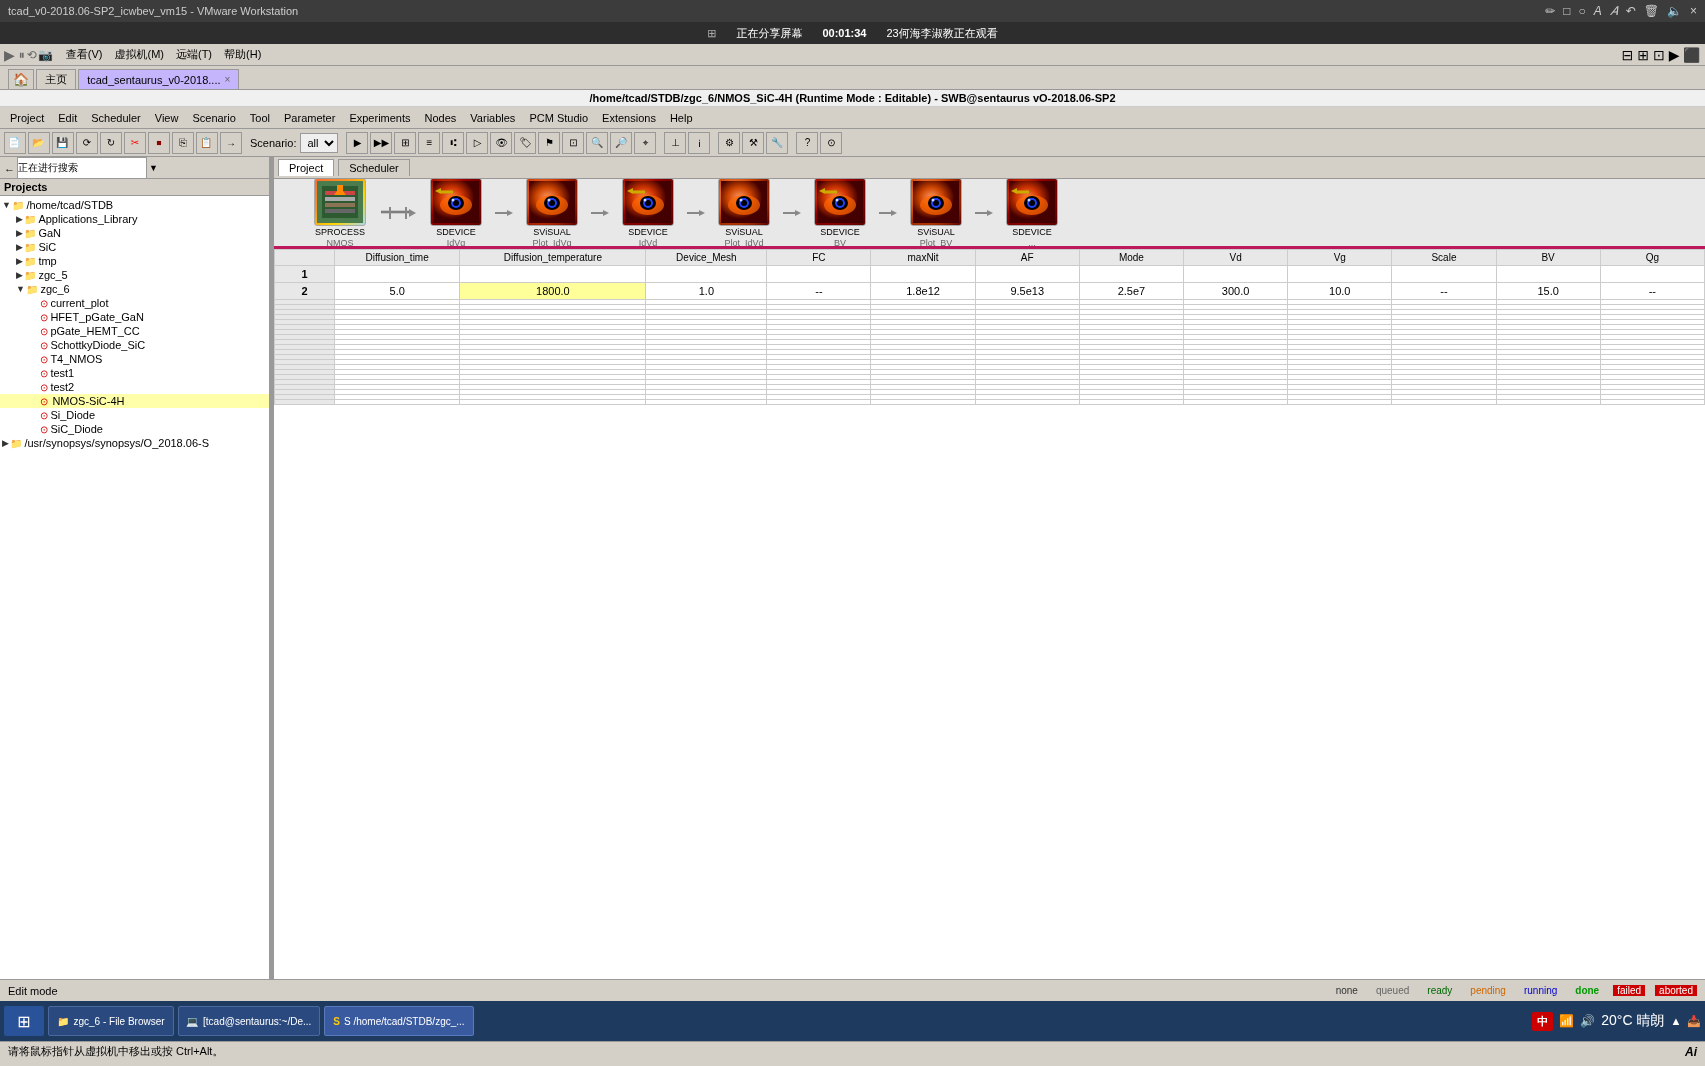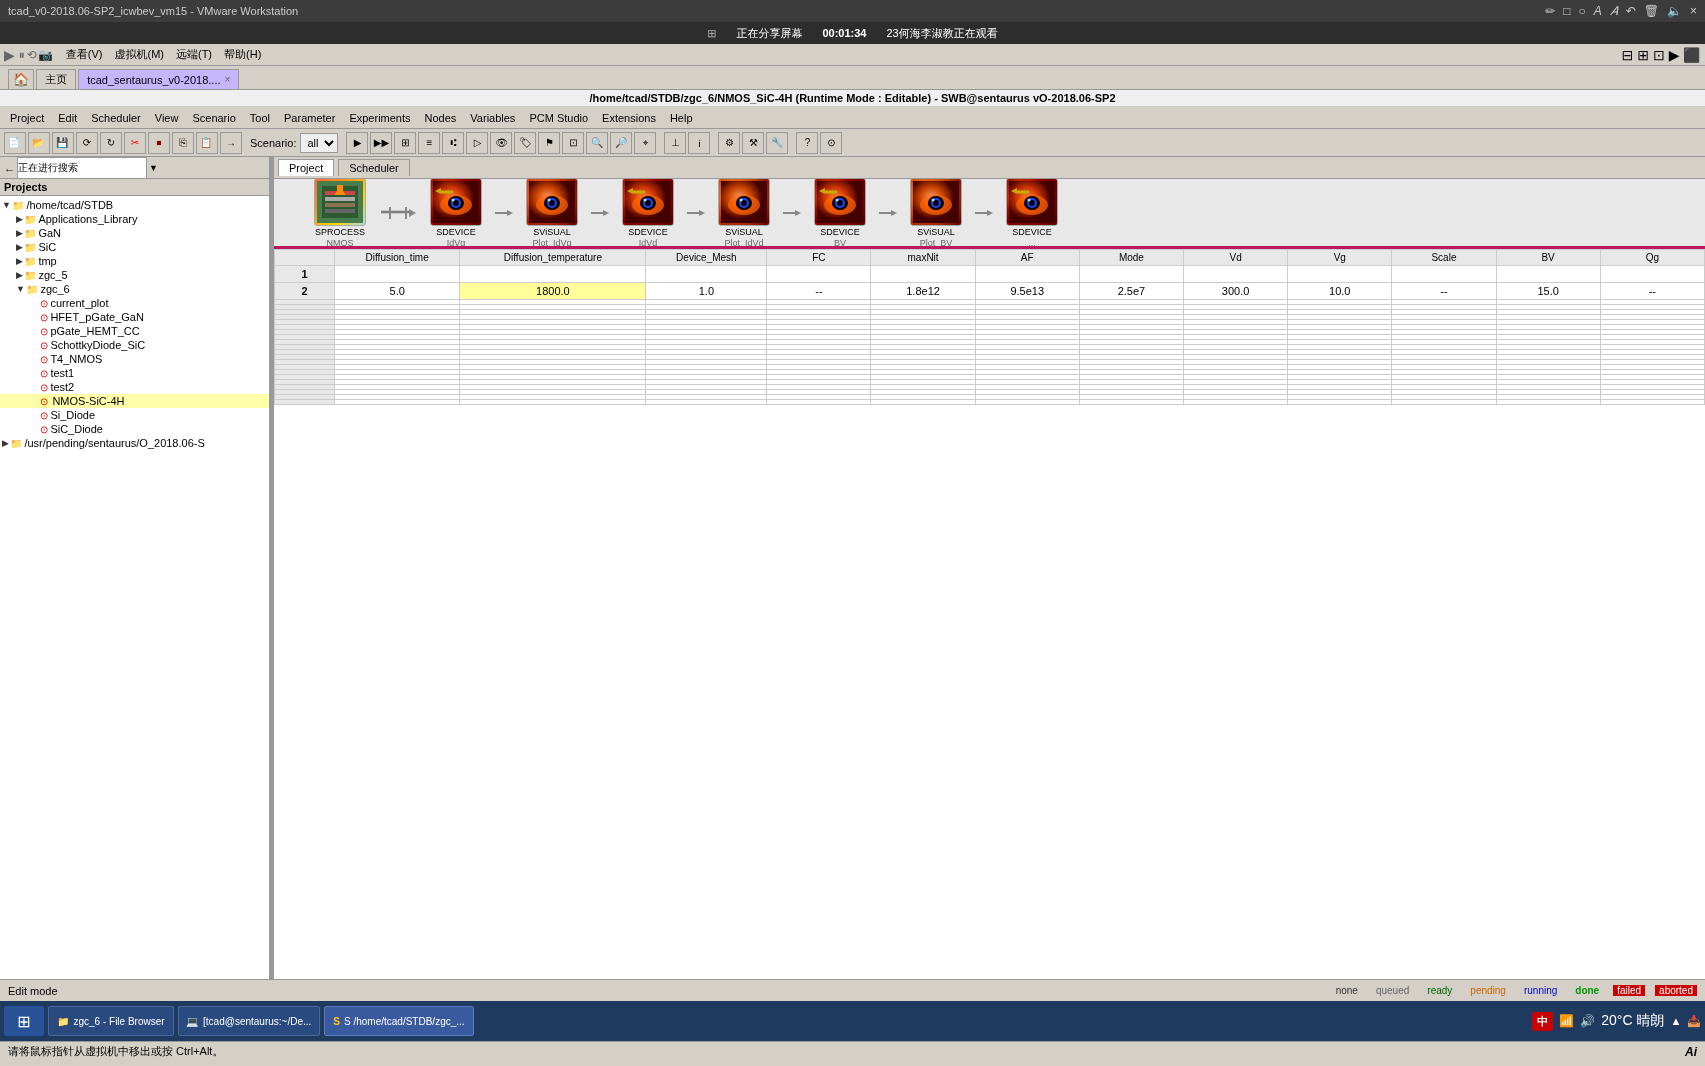--- a/index.html
+++ b/index.html
@@ -617,21 +617,21 @@
 
       <div class="tree-item" style="padding-left:30px;">
         <span style="width:10px;display:inline-block;"></span>
         <span style="font-size:10px;margin-right:2px;color:#cc0000;">⊙</span>
         <span>SiC_Diode</span>
       </div>
 
       <div class="tree-item" style="padding-left:2px;">
         <span class="expand-btn">▶</span>
         <span class="tree-icon folder-icon">📁</span>
-        <span>/usr/pending/sentaurus/O_2018.06-S</span>
+        <span>/usr/synopsys/synopsys/O_2018.06-S</span>
       </div>
 
     </div>
   </div>
 
   <div class="v-resizer"></div>
 
   <div id="content-area">
 
     <div id="content-tabs">

